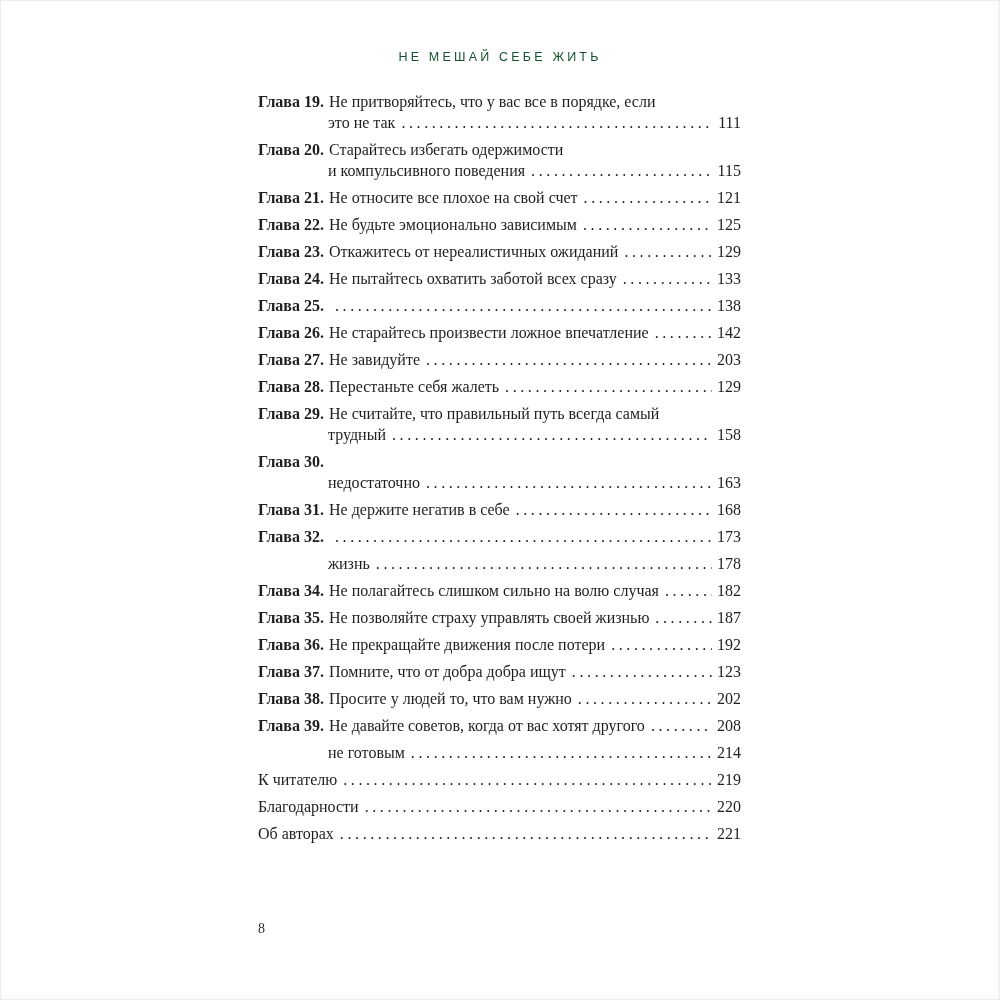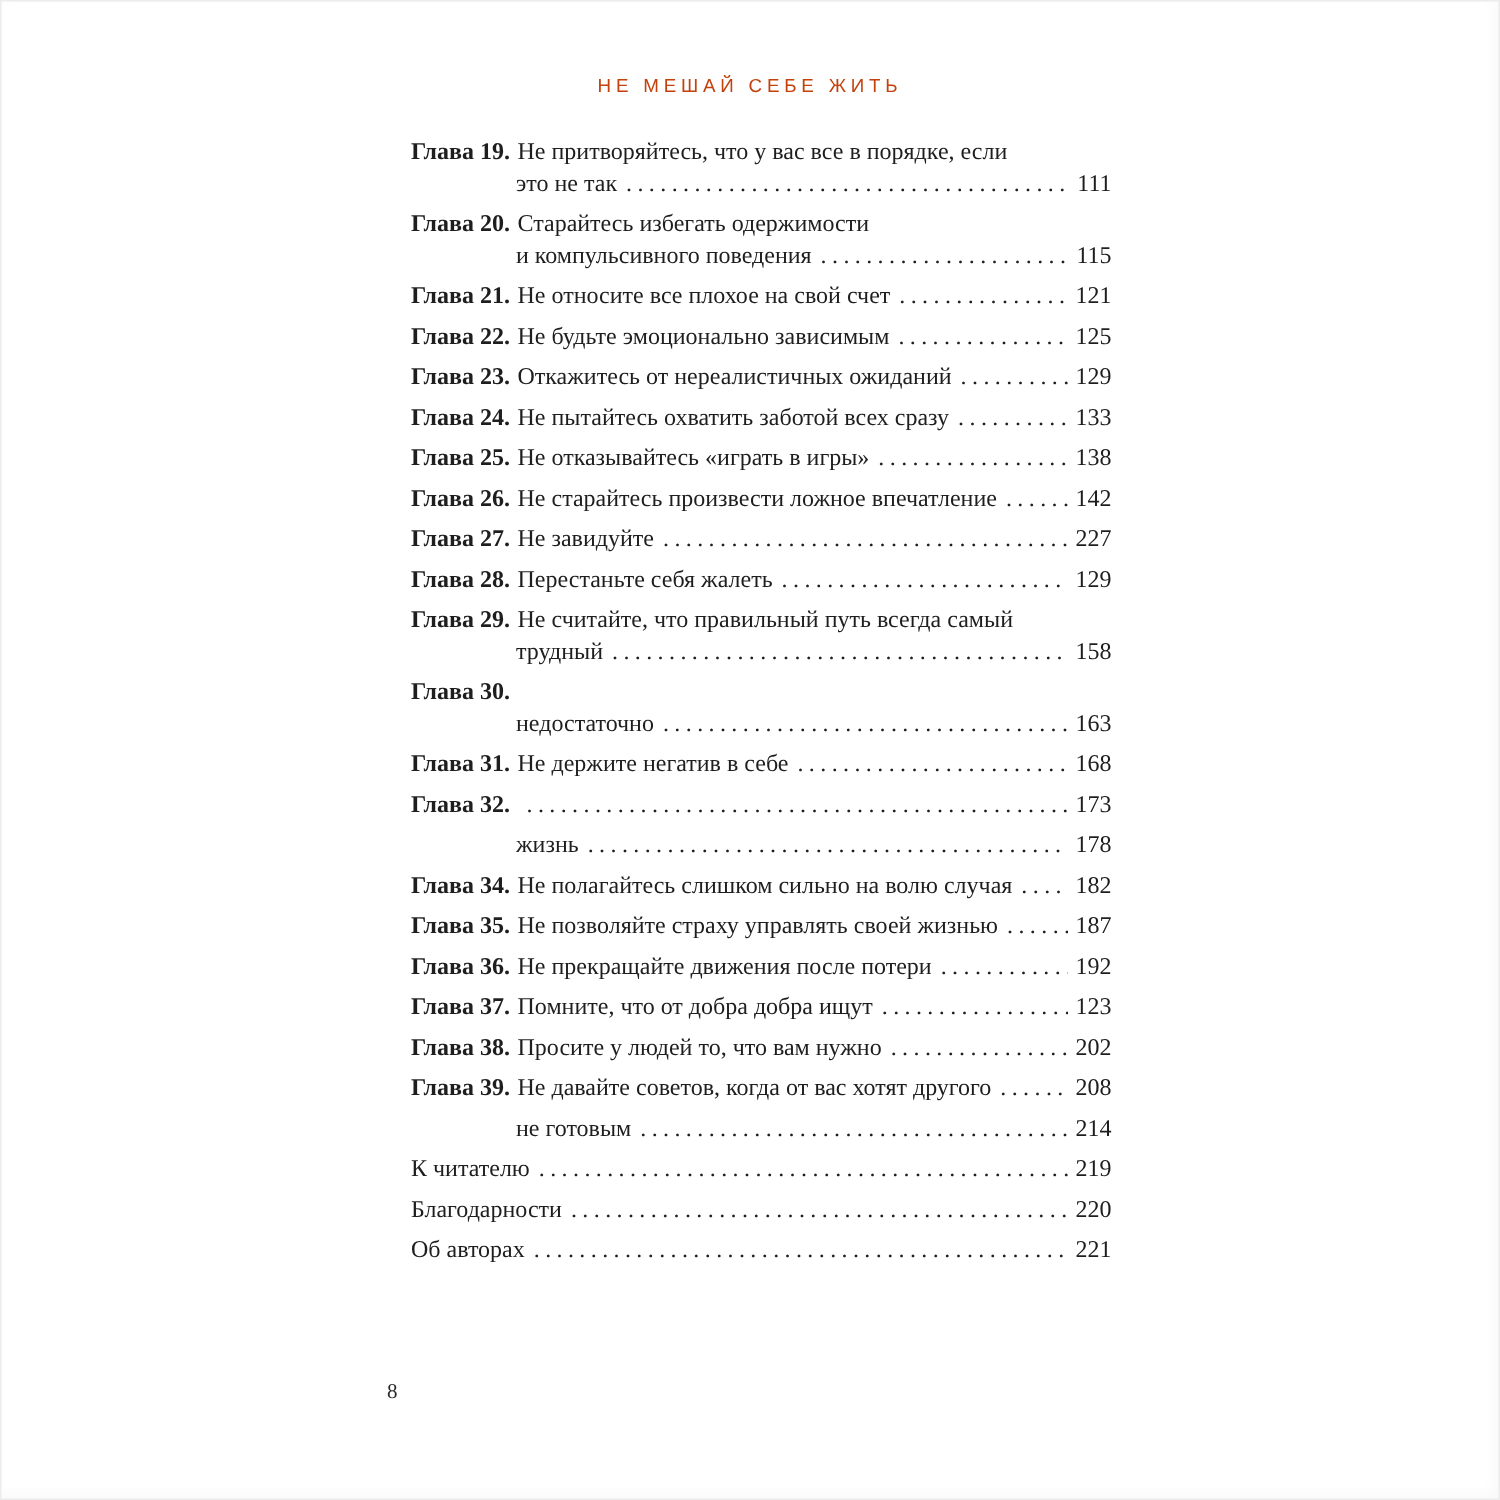--- a/index.html
+++ b/index.html
@@ -16,28 +16,28 @@
     overflow: hidden;
     color: #1e1e1e;
   }
   .running-header {
     position: absolute;
     top: 50px; left: 0; width: 100%;
     text-align: center;
     font-family: "Liberation Sans", sans-serif;
     font-size: 12.5px;
     letter-spacing: 3.2px;
-    color: #c2410c;
+    color: #14532d;
   }
   .toc {
     position: absolute;
     top: 91px; left: 258px;
     width: 483px;
   }
-  .entry { margin-bottom: 6px; margin-left: 16px; }
+  .entry { margin-bottom: 6px; }
   .entry.back { margin-top: 3px; margin-bottom: 6px; text-align: right; }
   .line {
     display: flex;
     align-items: baseline;
     line-height: 21px;
     font-size: 16px;
     min-width: 0;
   }
   .line.cont { padding-left: 70px; justify-content: flex-end; }
   .chapter-label { font-weight: bold; margin-right: 5px; white-space: nowrap; }
@@ -116,39 +116,38 @@
         <div class="line">
           <span class="chapter-label">Глава 24.</span>
           <span class="title-text">Не пытайтесь охватить заботой всех сразу</span>
           <span class="leader">................................................................................................................................................................</span>
           <span class="page-num">133</span>
         </div>
       </div>
       <div class="entry chapter">
         <div class="line">
           <span class="chapter-label">Глава 25.</span>
-          <span class="title-text">Не отказывайтесь «играть в игры»</span>
           <span class="leader">................................................................................................................................................................</span>
           <span class="page-num">138</span>
         </div>
       </div>
       <div class="entry chapter">
         <div class="line">
           <span class="chapter-label">Глава 26.</span>
           <span class="title-text">Не старайтесь произвести ложное впечатление</span>
           <span class="leader">................................................................................................................................................................</span>
           <span class="page-num">142</span>
         </div>
       </div>
       <div class="entry chapter">
         <div class="line">
           <span class="chapter-label">Глава 27.</span>
           <span class="title-text">Не завидуйте</span>
           <span class="leader">................................................................................................................................................................</span>
-          <span class="page-num">227</span>
+          <span class="page-num">203</span>
         </div>
       </div>
       <div class="entry chapter">
         <div class="line">
           <span class="chapter-label">Глава 28.</span>
           <span class="title-text">Перестаньте себя жалеть</span>
           <span class="leader">................................................................................................................................................................</span>
           <span class="page-num">129</span>
         </div>
       </div>

